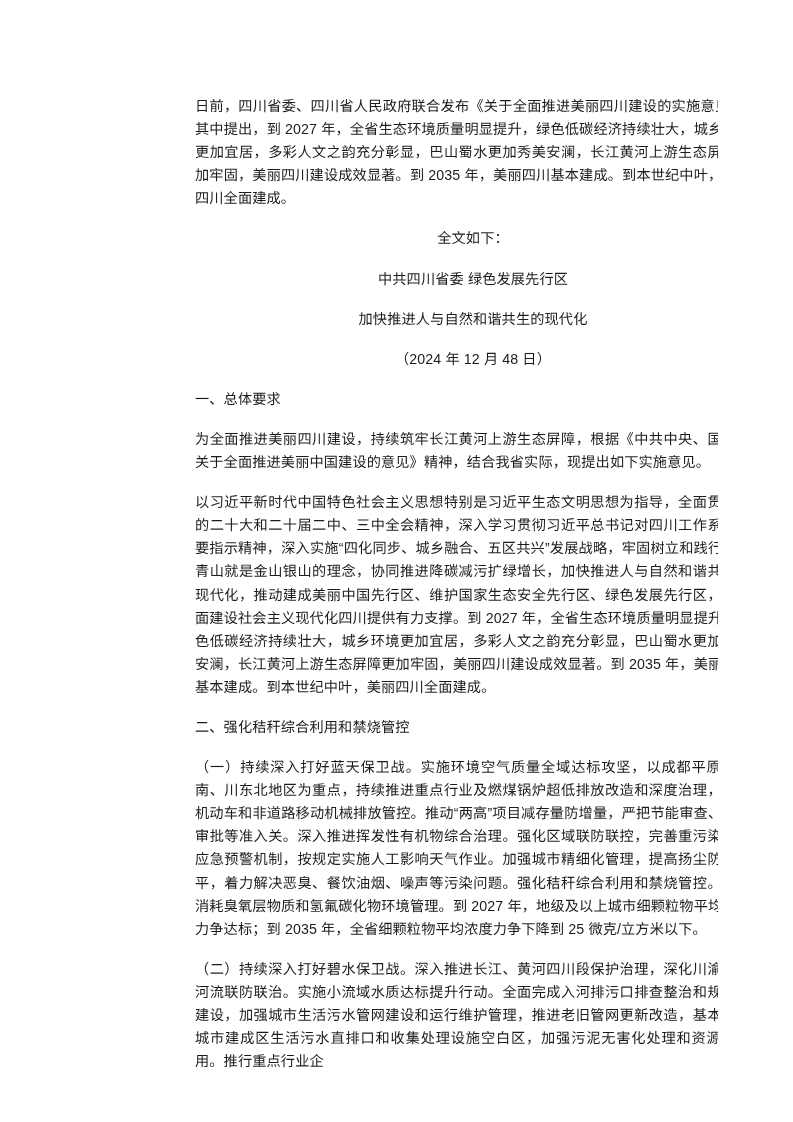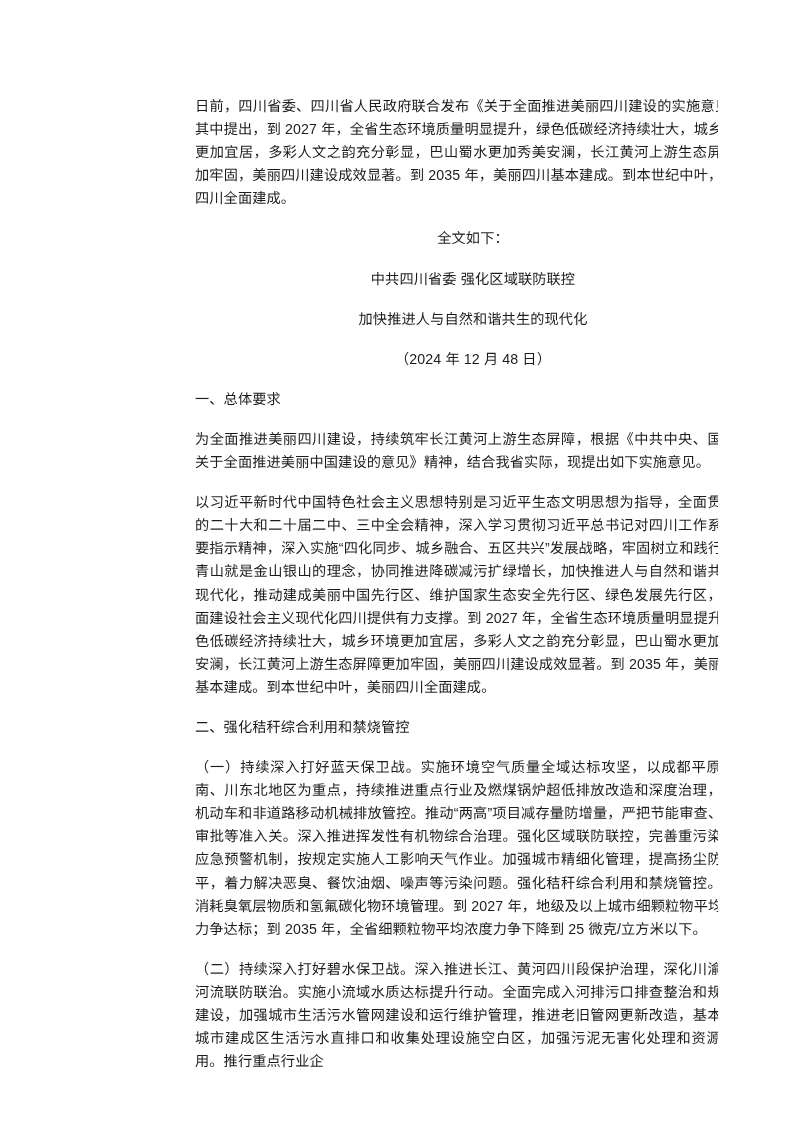--- a/index.html
+++ b/index.html
@@ -61,21 +61,21 @@
 </head>
 <body>
 
 <div class="page">
   <div class="doc-body">
 
     <p class="para">日前，四川省委、四川省人民政府联合发布《关于全面推进美丽四川建设的实施意见》。其中提出，到 2027 年，全省生态环境质量明显提升，绿色低碳经济持续壮大，城乡环境更加宜居，多彩人文之韵充分彰显，巴山蜀水更加秀美安澜，长江黄河上游生态屏障更加牢固，美丽四川建设成效显著。到 2035 年，美丽四川基本建成。到本世纪中叶，美丽四川全面建成。</p>
 
     <p class="para standalone">全文如下：</p>
 
-    <p class="para standalone">中共四川省委 强化区域联防联控</p>
+    <p class="para standalone">中共四川省委 绿色发展先行区</p>
 
     <p class="para standalone">加快推进人与自然和谐共生的现代化</p>
 
     <p class="para standalone">（2024 年 12 月 48 日）</p>
 
     <p class="para heading">一、总体要求</p>
 
     <p class="para">为全面推进美丽四川建设，持续筑牢长江黄河上游生态屏障，根据《中共中央、国务院关于全面推进美丽中国建设的意见》精神，结合我省实际，现提出如下实施意见。</p>
 
     <p class="para">以习近平新时代中国特色社会主义思想特别是习近平生态文明思想为指导，全面贯彻党的二十大和二十届二中、三中全会精神，深入学习贯彻习近平总书记对四川工作系列重要指示精神，深入实施“四化同步、城乡融合、五区共兴”发展战略，牢固树立和践行绿水青山就是金山银山的理念，协同推进降碳减污扩绿增长，加快推进人与自然和谐共生的现代化，推动建成美丽中国先行区、维护国家生态安全先行区、绿色发展先行区，为全面建设社会主义现代化四川提供有力支撑。到 2027 年，全省生态环境质量明显提升，绿色低碳经济持续壮大，城乡环境更加宜居，多彩人文之韵充分彰显，巴山蜀水更加秀美安澜，长江黄河上游生态屏障更加牢固，美丽四川建设成效显著。到 2035 年，美丽四川基本建成。到本世纪中叶，美丽四川全面建成。</p>

